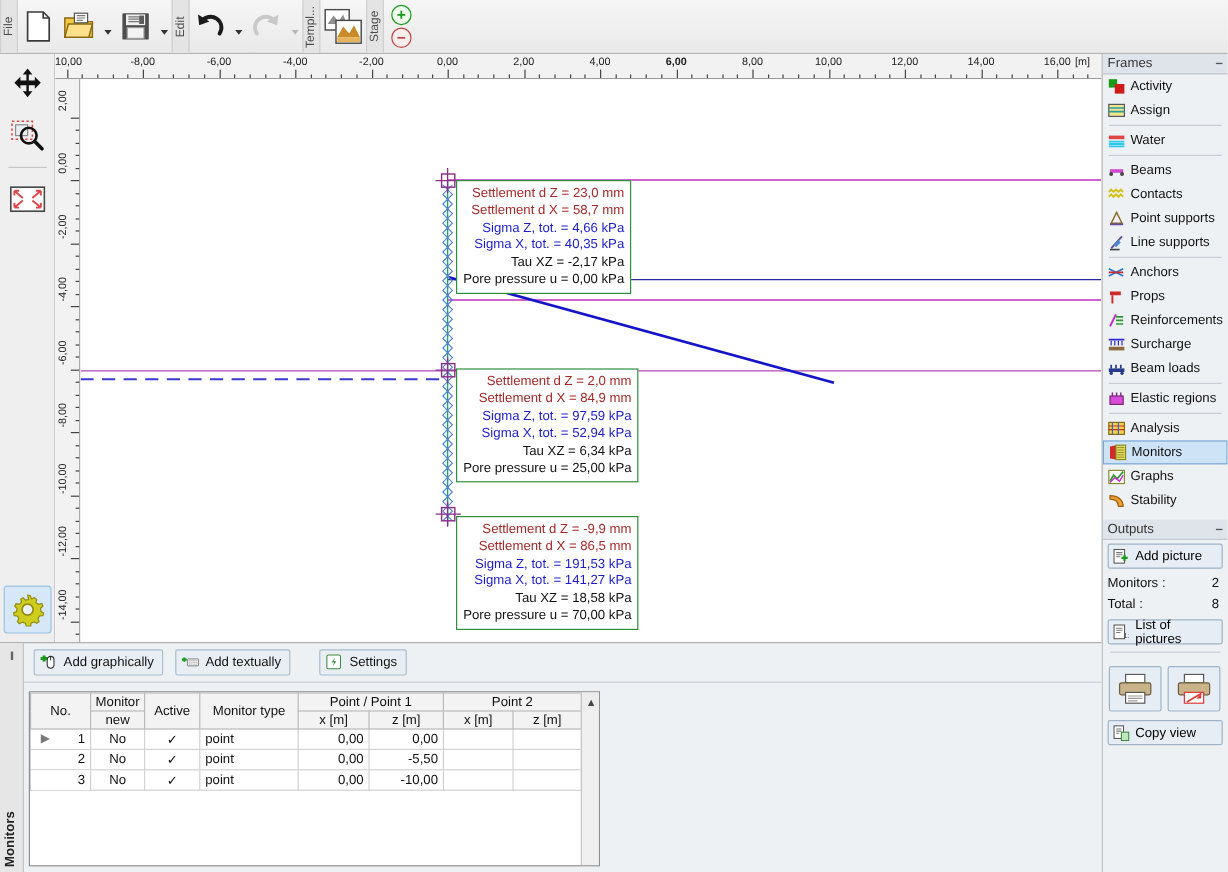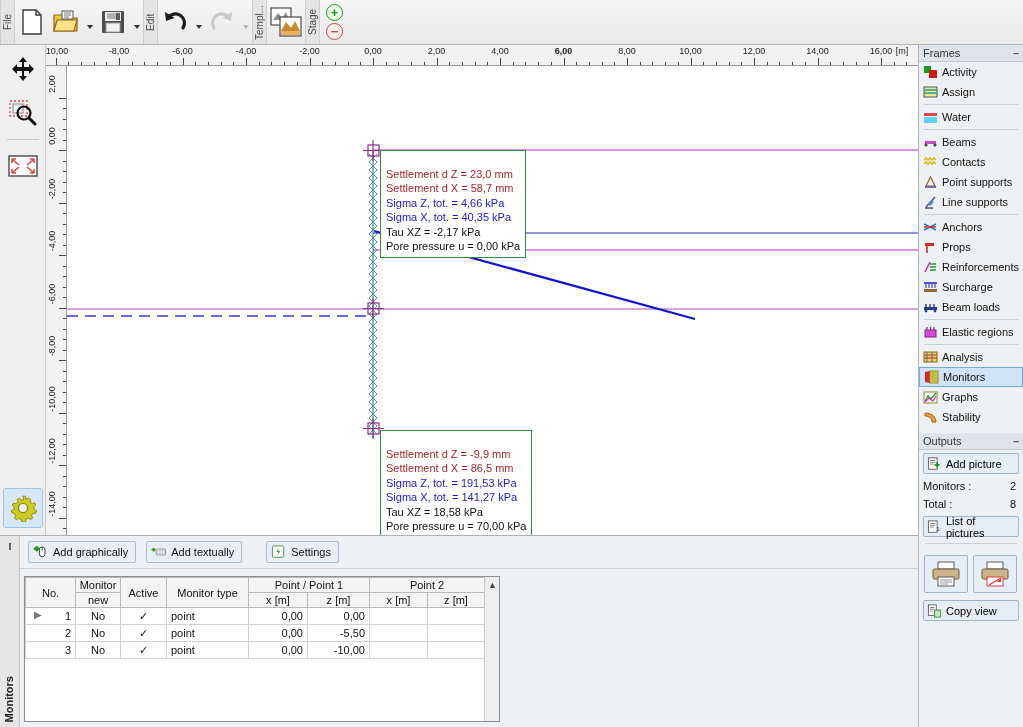--- a/index.html
+++ b/index.html
@@ -103,21 +103,21 @@
     position: absolute; left: 1px; font-size: 9px; color: #222;
     writing-mode: vertical-rl; transform: rotate(180deg) translateY(50%);
     white-space: nowrap;
   }
   .rt-tick { position: absolute; bottom: 0; width: 1px; background: #444; }
   .rl-tick { position: absolute; right: 0; height: 1px; background: #444; }
 
   
   .mbox {
     position: absolute; border: 1px solid #2f8f3f; background: #ffffff;
-    padding: 16px 5px 4px 5px; line-height: 14.4px; white-space: nowrap;
+    padding: 3px 5px 4px 5px; line-height: 14.4px; white-space: nowrap; text-align: right;
   }
   .mline { font-size: 11px; }
   .c-red { color: #a62828; }
   .c-blue { color: #1b1bcf; }
   .c-dark { color: #111; }
 
   
   #right-panel {
     position: absolute; left: 918px; top: 45px; width: 105px; height: 682px;
     background: #eef1f4; border-left: 1px solid #b6b6b6;
@@ -495,20 +495,28 @@
       
       <div class="mbox" style="left:313px; top:84px;">
         <div class="mline c-red">Settlement d Z = 23,0 mm</div>
         <div class="mline c-red">Settlement d X = 58,7 mm</div>
         <div class="mline c-blue">Sigma Z, tot. = 4,66 kPa</div>
         <div class="mline c-blue">Sigma X, tot. = 40,35 kPa</div>
         <div class="mline c-dark">Tau XZ = -2,17 kPa</div>
         <div class="mline c-dark">Pore pressure u = 0,00 kPa</div>
       </div>
 
+      <div class="mbox" style="left:313px; top:241px;">
+        <div class="mline c-red">Settlement d Z = 2,0 mm</div>
+        <div class="mline c-red">Settlement d X = 84,9 mm</div>
+        <div class="mline c-blue">Sigma Z, tot. = 97,59 kPa</div>
+        <div class="mline c-blue">Sigma X, tot. = 52,94 kPa</div>
+        <div class="mline c-dark">Tau XZ = 6,34 kPa</div>
+        <div class="mline c-dark">Pore pressure u = 25,00 kPa</div>
+      </div>
 
       <div class="mbox" style="left:313px; top:364px;">
         <div class="mline c-red">Settlement d Z = -9,9 mm</div>
         <div class="mline c-red">Settlement d X = 86,5 mm</div>
         <div class="mline c-blue">Sigma Z, tot. = 191,53 kPa</div>
         <div class="mline c-blue">Sigma X, tot. = 141,27 kPa</div>
         <div class="mline c-dark">Tau XZ = 18,58 kPa</div>
         <div class="mline c-dark">Pore pressure u = 70,00 kPa</div>
       </div>
     </div>

